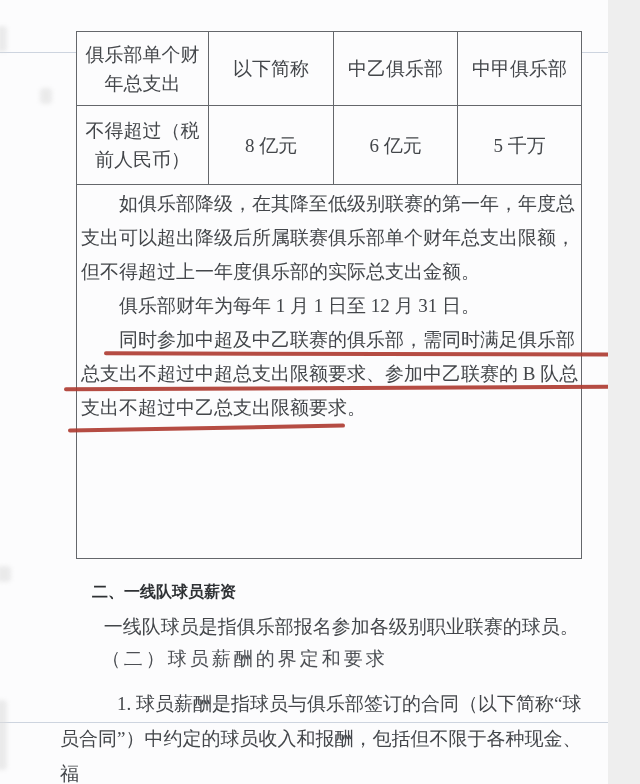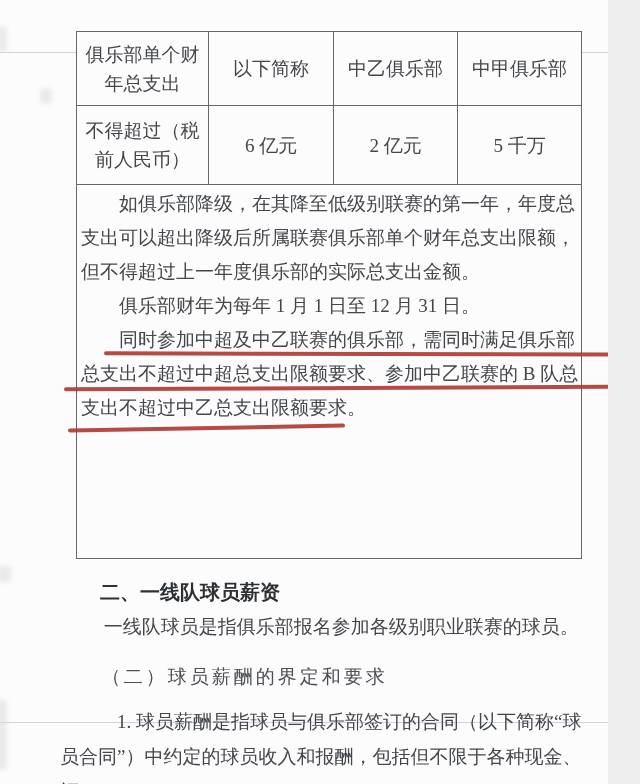--- a/index.html
+++ b/index.html
@@ -45,24 +45,24 @@
   .redline{position:absolute; height:4px; background:var(--red); opacity:.9; border-radius:3px; z-index:3;}
   .rl1{left:23px;  width:534px; top:29px; transform:rotate(.15deg);}
   .rl2{left:-17px; width:561px; top:29px; transform:rotate(-.25deg);}
   .rl3{left:-13px; width:277px; top:35px; transform:rotate(-1deg); border-radius:6px;}
 
   
   .lower{position:absolute; left:0; right:0; top:568px; padding:0 26px 0 60px; z-index:2;}
   .h2{
     margin-top:10px; line-height:28px; text-indent:2em;
     font-family:"Liberation Sans","DejaVu Sans",sans-serif;
-    font-weight:bold; font-size:20px; color:var(--ink-heading);
+    font-weight:bold; font-size:16px; color:var(--ink-heading);
   }
   .sub{margin-top:6px; line-height:30px; text-indent:2.2em; letter-spacing:3px; color:var(--ink-kaiti);}
-  .sub.s2{margin-top:18px;}
+  .sub.s2{margin-top:0;}
   .bodyp{margin-top:4px; line-height:34px; text-indent:2.3em;}
   .bodyp.b2{margin-top:12px; line-height:35px; text-indent:3em;}
 </style>
 </head>
 <body>
 
 <div class="page">
 
   <div class="faint-line fl1"></div>
   <div class="faint-line fl2"></div>
@@ -73,22 +73,22 @@
 
   <div class="doc-table">
     <div class="trow r1">
       <div class="cell">俱乐部单个财年总支出</div>
       <div class="cell">以下简称</div>
       <div class="cell">中乙俱乐部</div>
       <div class="cell">中甲俱乐部</div>
     </div>
     <div class="trow r2">
       <div class="cell">不得超过（税前人民币）</div>
+      <div class="cell">8 亿元</div>
       <div class="cell">6 亿元</div>
-      <div class="cell">2 亿元</div>
       <div class="cell">5 千万</div>
     </div>
     <div class="notes">
       <p>如俱乐部降级，在其降至低级别联赛的第一年，年度总支出可以超出降级后所属联赛俱乐部单个财年总支出限额，但不得超过上一年度俱乐部的实际总支出金额。</p>
       <p>俱乐部财年为每年 1 月 1 日至 12 月 31 日。</p>
       <div class="rline first">
         <span>同时参加中超及中乙联赛的俱乐部，需同时满足俱乐部</span>
         <div class="redline rl1"></div>
       </div>
       <div class="rline">

